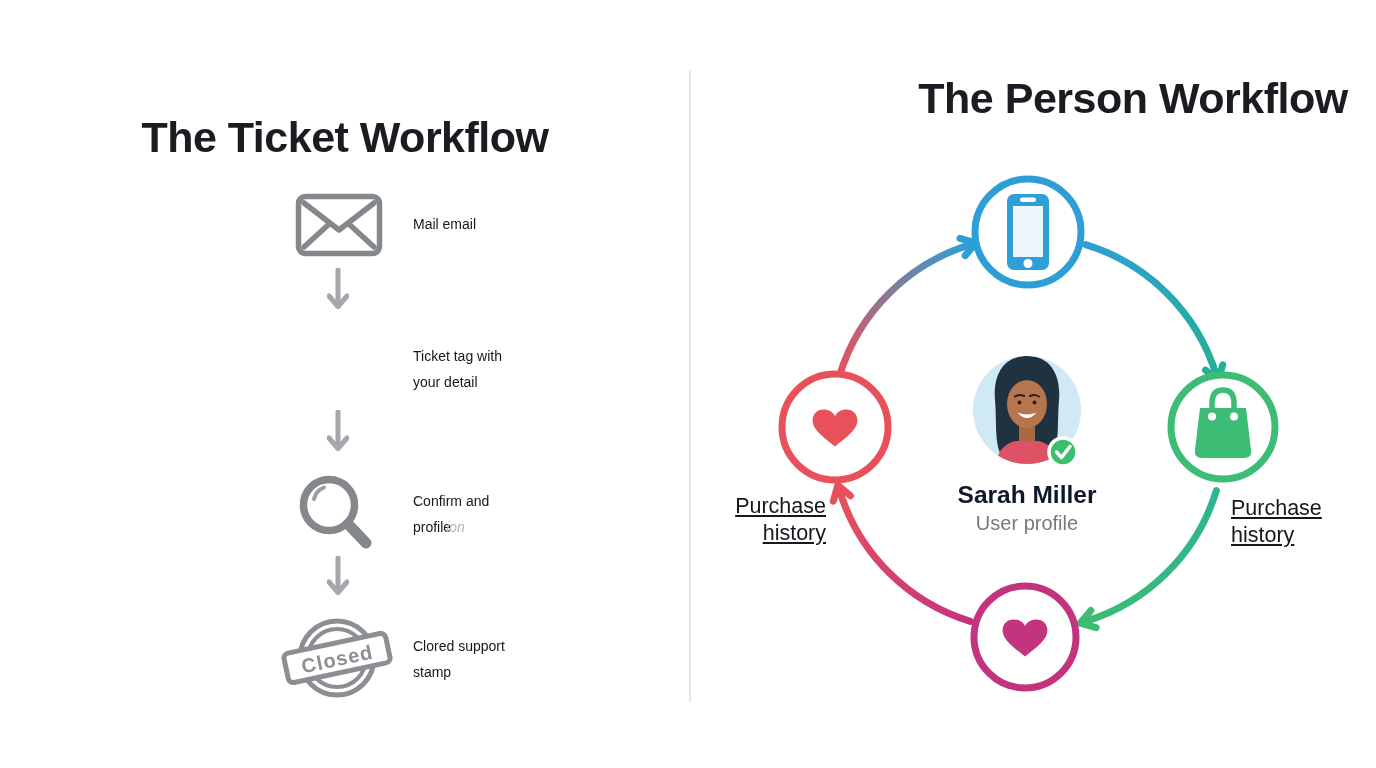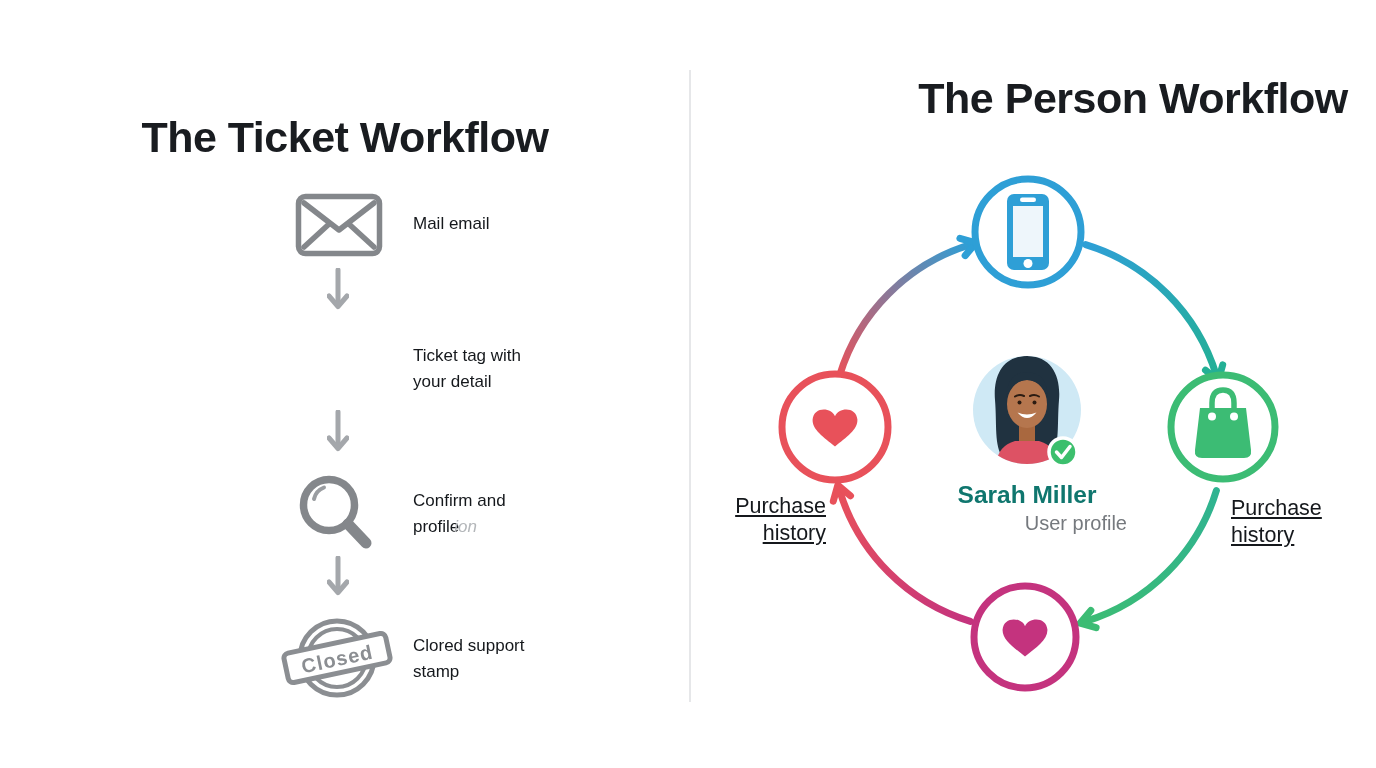--- a/index.html
+++ b/index.html
@@ -2,24 +2,24 @@
 <html><head>
 <meta charset="utf-8">
 <style>
   * { margin:0; padding:0; box-sizing:border-box; }
   html,body { width:1376px; height:768px; background:#ffffff; overflow:hidden;
               font-family:"Liberation Sans", sans-serif; }
   .stage { position:relative; width:1376px; height:768px; background:#fff; }
   .abs { position:absolute; }
   .panel-title { font-size:43px; font-weight:700; letter-spacing:-0.5px;
                  color:#191c20; text-align:center; line-height:48px; }
-  .step-label { font-size:17px; line-height:26px; color:#15181c; font-weight:500; }
+  .step-label { font-size:14px; line-height:26px; color:#15181c; font-weight:500; }
   .ghost { color:#b4b7ba; margin-left:-5px;font-style:italic; }
   .divider { width:2px; background:#e6e7e9; }
-  .profile-name { font-size:24.5px; font-weight:700; color:#0f766e; text-align:center; }
+  .profile-name { font-size:24.5px; font-weight:700; color:#0f172a; text-align:center; }
   .profile-sub  { font-size:20px; color:#75797e; text-align:center; }
   .purchase { font-size:21.5px; line-height:26.5px; color:#15181c; font-weight:500;text-decoration:underline; }
   svg { display:block; }
 </style>
 </head>
 <body>
 
 <div class="stage">
 
   <div class="abs panel-title" style="left:0; top:74; top:74px; width:690px;margin-top:39px;">The Ticket Workflow</div>
@@ -173,21 +173,21 @@
           <circle cx="1034.5" cy="402.5" r="2" fill="#2c1c12"></circle>
           <path d="M1017.5 412.5 Q1027 423.5 1036.5 412.5 Q1027 416.5 1017.5 412.5 Z" fill="#fff"></path>
         </g>
         <circle cx="1063" cy="452" r="14" fill="#3cbf6d" stroke="#fff" stroke-width="3.5"></circle>
         <path d="M1056.5 452 L1061.5 457.5 L1070 446.5" fill="none" stroke="#fff" stroke-width="3.5" stroke-linecap="round" stroke-linejoin="round"></path>
       </g>
     </svg>
   </div>
 
   <div class="abs profile-name" style="left:927px; top:481px; width:200px;">Sarah Miller</div>
-  <div class="abs profile-sub" style="left:927px; top:512px; width:200px;text-align:right;">User profile</div>
+  <div class="abs profile-sub" style="left:927px; top:512px; width:200px;">User profile</div>
 
   <div class="abs purchase" style="left:698px; top:493px; width:128px; text-align:right;">
     <div>Purchase</div>
     <div>history</div>
   </div>
   <div class="abs purchase" style="left:1231px; top:495px; width:130px; text-align:left;">
     <div>Purchase</div>
     <div>history</div>
   </div>
 

